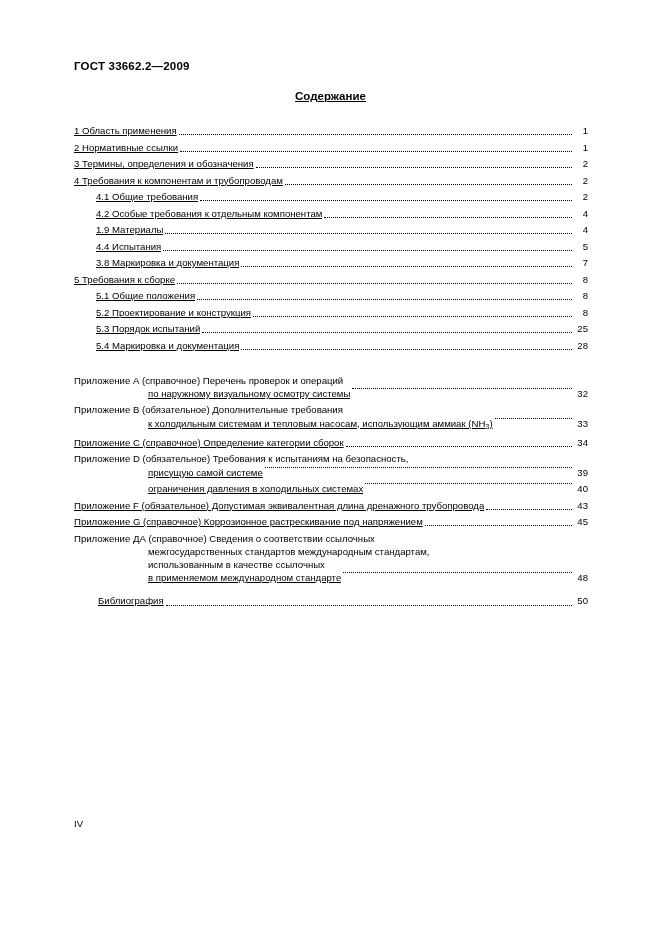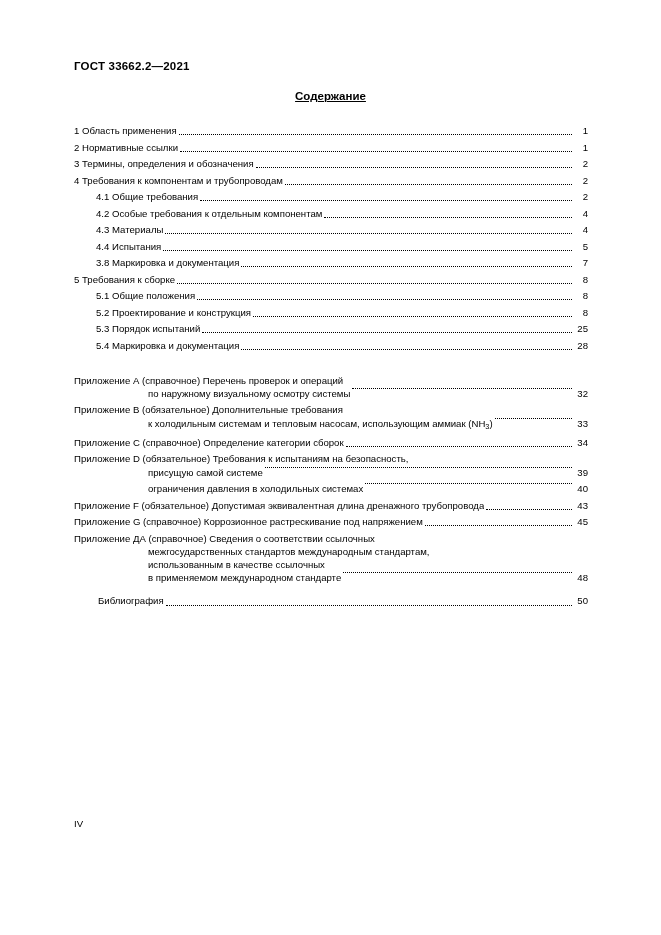--- a/index.html
+++ b/index.html
@@ -53,20 +53,21 @@
     line-height: 13.2px;
     margin-bottom: 3.3px;
     white-space: nowrap;
   }
   .row.lvl1 { padding-left: 0px; }
   .row.lvl2 { padding-left: 22px; }
   .row.app  { padding-left: 0px; }
   .label {
     flex: 0 1 auto;
     overflow: hidden;
+    text-decoration: underline;
   }
   .leader {
     flex: 1 1 auto;
     overflow: hidden;
     margin: 0 2px 2px 2px;
     border-bottom: 1px dotted #000;
     height: 1px;
     min-width: 6px;
   }
   .pageno {
@@ -106,21 +107,21 @@
     left: 74px;
     top: 818px;
     font-size: 9.6px;
   }
 </style>
 </head>
 <body>
 
 <div class="page">
 
-  <div class="doc-header">ГОСТ 33662.2—2021</div>
+  <div class="doc-header">ГОСТ 33662.2—2009</div>
 
   <div class="toc-title">Содержание</div>
 
   <div class="toc">
 
     <div class="row lvl1">
       <span class="label">1 Область применения</span>
       <span class="leader"></span>
       <span class="pageno">1</span>
     </div>
@@ -143,21 +144,21 @@
       <span class="label">4.1 Общие требования</span>
       <span class="leader"></span>
       <span class="pageno">2</span>
     </div>
     <div class="row lvl2">
       <span class="label">4.2 Особые требования к отдельным компонентам</span>
       <span class="leader"></span>
       <span class="pageno">4</span>
     </div>
     <div class="row lvl2">
-      <span class="label">4.3 Материалы</span>
+      <span class="label">1.9 Материалы</span>
       <span class="leader"></span>
       <span class="pageno">4</span>
     </div>
     <div class="row lvl2">
       <span class="label">4.4 Испытания</span>
       <span class="leader"></span>
       <span class="pageno">5</span>
     </div>
     <div class="row lvl2">
       <span class="label">3.8 Маркировка и документация</span>

